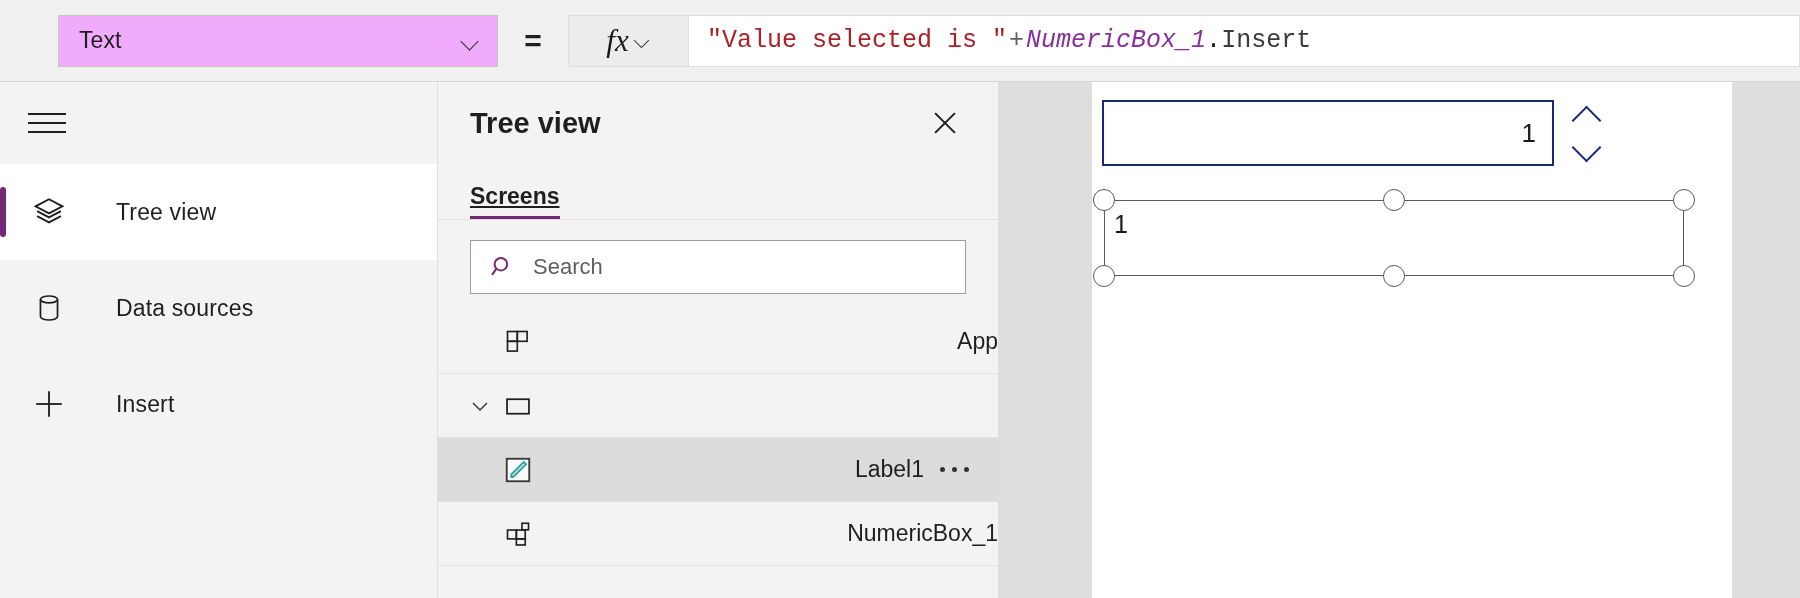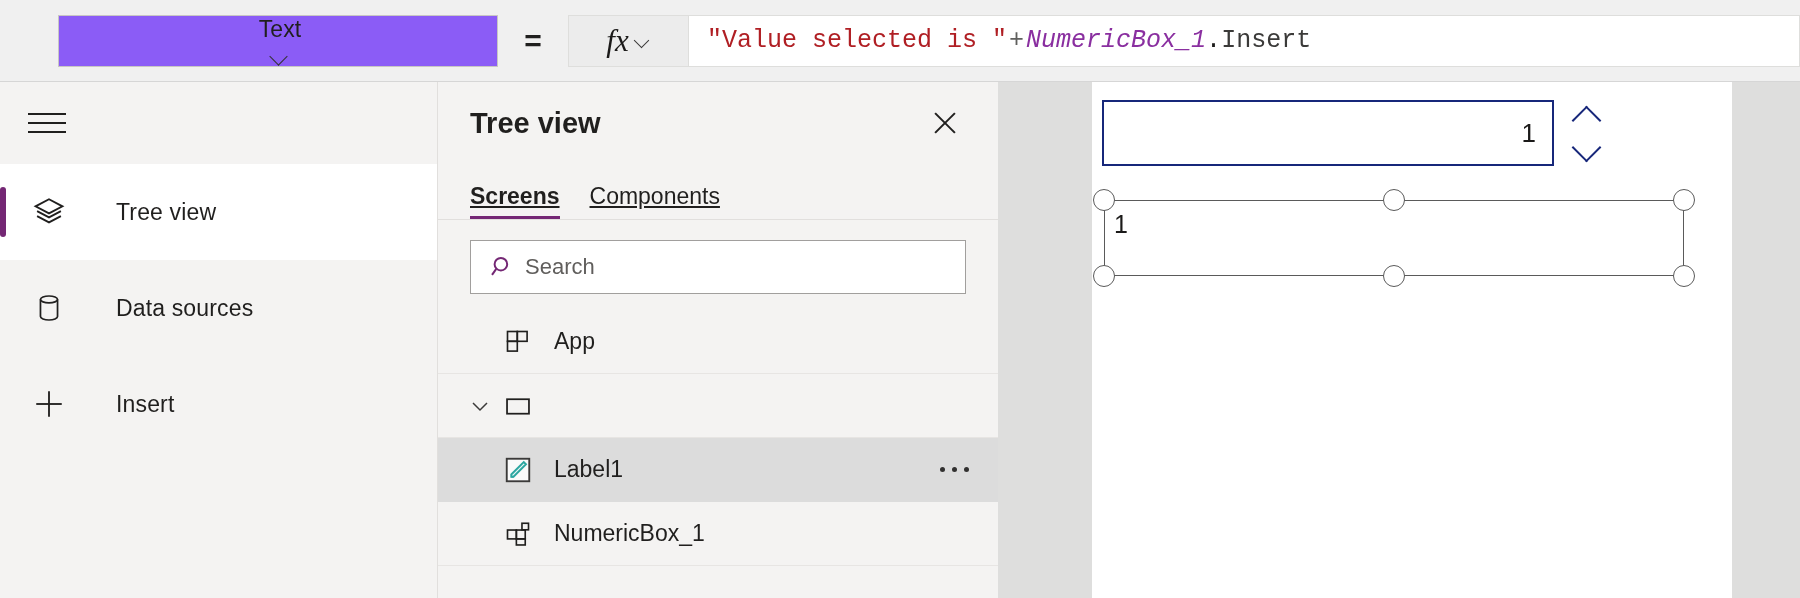--- a/index.html
+++ b/index.html
@@ -17,26 +17,25 @@
   .topbar {
     position: absolute; left: 0; top: 0;
     width: 1800px; height: 82px;
     background: #f0f0f0;
     border-bottom: 1px solid #d6d6d6;
     display: flex; align-items: center;
   }
   .prop-select {
     margin-left: 58px;
     width: 440px; height: 52px;
-    background: #8b5cf6;
+    background: #f0abfc;
     border: 1px solid #c8c6c4;
     display: flex; align-items: center;
     padding: 0 16px 0 20px;
     cursor: pointer;
-    flex-direction: column;
   }
   .prop-select-label {
     flex: 1; font-size: 23px; color: #201f1e; letter-spacing: .1px;
   }
   .chev-dn {
     width: 20px; height: 20px; flex: 0 0 auto;
     position: relative;
   }
   .chev-dn::before {
     content: ""; position: absolute;
@@ -161,39 +160,39 @@
   .tp-tab.active::after {
     content: ""; position: absolute; left: 0; right: 0; bottom: 0;
     height: 3px; background: #742774;
   }
 
   .search-wrap { padding: 20px 32px 16px 32px; }
   .search-box {
     height: 54px; background: #ffffff; border: 1px solid #a19f9d;
     display: flex; align-items: center; padding-left: 18px; cursor: text;
   }
-  .search-ph { margin-left: 8px; font-size: 22px; color: #605e5c; }
+  .search-ph { margin-left: 16px; font-size: 22px; color: #605e5c; }
 
   .tree-list { }
   .tree-row {
     height: 64px; display: flex; align-items: center;
     position: relative; cursor: pointer;
     border-bottom: 1px solid #e7e5e3;
   }
   .tree-row.selected { background: #dcdcdc; border-bottom-color: #dcdcdc; }
   .tree-row .twisty {
     width: 40px; flex: 0 0 40px; display: flex;
     align-items: center; justify-content: center;
   }
   .tree-row .ticon {
     width: 36px; flex: 0 0 36px; display: flex;
     align-items: center; justify-content: center;
   }
   .tree-row .tlabel {
-    margin-left: 18px; font-size: 23px; color: #201f1e; flex: 1;
+    margin-left: 18px; font-size: 23px; color: #201f1e; flex: 1; text-align: right;
   }
   .tree-row.lvl0 { padding-left: 22px; }
   .tree-row.lvl1 { padding-left: 22px; }
   .tree-row.lvl2 { padding-left: 62px; }
   .ellipsis {
     width: 60px; display: flex; align-items: center;
     justify-content: center; gap: 7px; margin-right: 14px; cursor: pointer;
   }
   .ellipsis i {
     width: 5px; height: 5px; border-radius: 50%; background: #323130;
@@ -346,21 +345,20 @@
 
   <div class="treepanel">
 
     <div class="tp-head">
       <span class="tp-title">Tree view</span>
       <span class="close-x"></span>
     </div>
 
     <div class="tp-tabs">
       <span class="tp-tab active">Screens</span>
-      <span class="tp-tab">Components</span>
     </div>
 
     <div class="search-wrap">
       <div class="search-box">
         <span>
           <svg width="28" height="28" viewBox="0 0 24 24" fill="none" stroke="#742774" stroke-width="1.7">
             <circle cx="10.2" cy="9.6" r="5.4"></circle>
             <line x1="6.2" y1="13.6" x2="2.6" y2="18.8"></line>
           </svg>
         </span>

